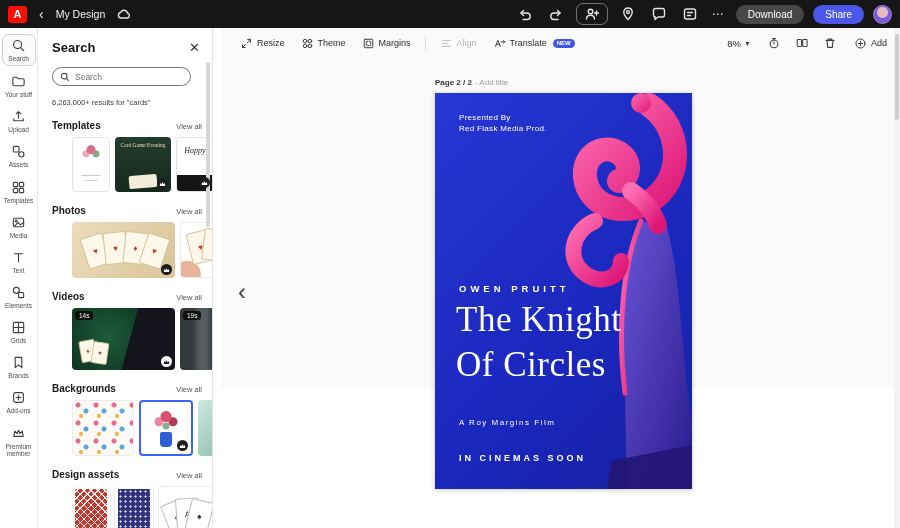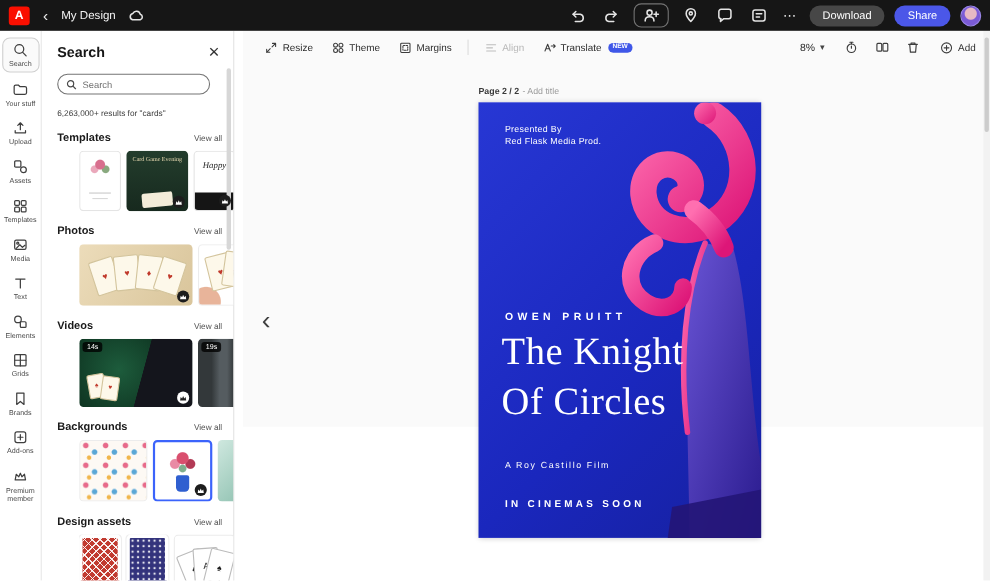--- a/index.html
+++ b/index.html
@@ -512,21 +512,21 @@
         <path d="M160 128 C136 138 130 168 152 182 C168 192 186 184 186 168" fill="none" stroke="url(#pg)" stroke-width="16" stroke-linecap="round"></path>
         <path d="M196 98 C210 108 218 118 223 132" stroke="url(#pg)" stroke-width="18" fill="none" stroke-linecap="round"></path>
         <circle cx="206" cy="10" r="10" fill="url(#pg)"></circle>
       </svg>
 
       <span class="ptext presented">Presented By</span>
       <span class="ptext studio">Red Flask Media Prod.</span>
       <span class="ptext actor">OWEN PRUITT</span>
       <span class="ptext ptitle l1">The Knight</span>
       <span class="ptext ptitle l2">Of Circles</span>
-      <span class="ptext credit">A Roy Castillo Film</span>
+      <span class="ptext credit">A Roy Margins Film</span>
       <span class="ptext tagline">IN CINEMAS SOON</span>
     </div>
   </div>
 
   <div class="win-scroll">
     <div class="win-thumb"></div>
   </div>
 
 </div>
 

